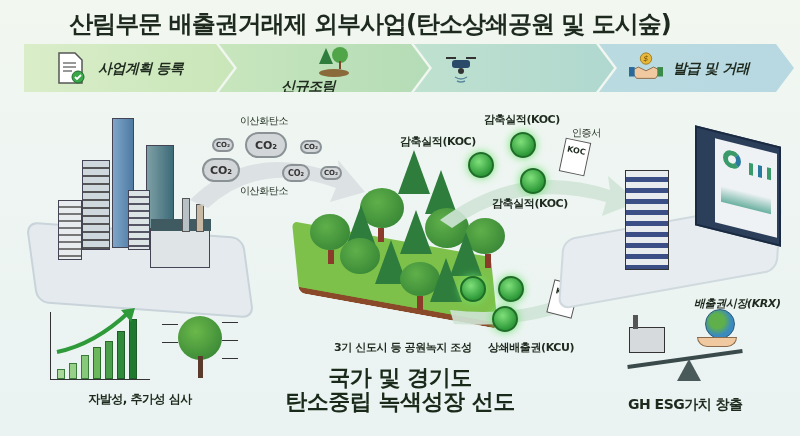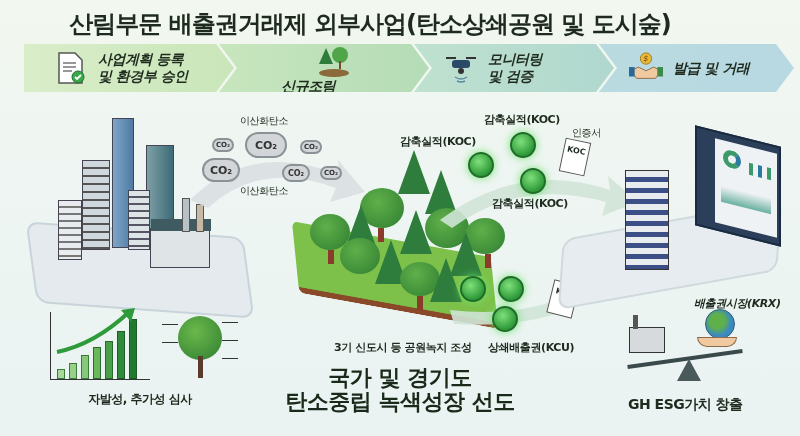--- a/index.html
+++ b/index.html
@@ -39,21 +39,20 @@
     <div class="ic">
       <svg width="30" height="34" viewBox="0 0 30 34">
           <path d="M3 2h16l7 7v23H3z" fill="#fff" stroke="#555" stroke-width="1.5"></path>
           <path d="M7 12h13M7 16h13M7 20h9" stroke="#777" stroke-width="1.5"></path>
           <circle cx="22" cy="26" r="6" fill="#3aa84a" stroke="#1f6e28"></circle>
           <path d="M19 26l2 2 4-4" stroke="#fff" stroke-width="1.8" fill="none"></path>
         </svg>
     </div>
     <div class="txt">
         <div>사업계획 등록</div>
-        <div>및 환경부 승인</div>
       </div>
   </div>
   <div class="step s2">
     <div class="ic">
       <svg width="34" height="34" viewBox="0 0 34 34">
           <path d="M9 4l7 16H2z" fill="#2e7d3c"></path>
           <circle cx="23" cy="11" r="8" fill="#4fa548"></circle>
           <rect x="22" y="17" width="2" height="8" fill="#7a4a2a"></rect>
           <ellipse cx="17" cy="29" rx="15" ry="4" fill="#8a6a3a"></ellipse>
         </svg>
@@ -66,24 +65,20 @@
   <div class="step s3">
     <div class="ic">
       <svg width="34" height="34" viewBox="0 0 34 34">
           <rect x="2" y="6" width="10" height="2" fill="#333"></rect>
           <rect x="22" y="6" width="10" height="2" fill="#333"></rect>
           <rect x="8" y="9" width="18" height="8" rx="3" fill="#2b4a6a"></rect>
           <circle cx="17" cy="20" r="3" fill="#333"></circle>
           <path d="M11 26q6 4 12 0M13 30q4 2 8 0" stroke="#5a8aa0" fill="none" stroke-width="1.5"></path>
         </svg>
     </div>
-    <div class="txt">
-        <div>모니터링</div>
-        <div>및 검증</div>
-      </div>
   </div>
   <div class="step s4">
     <div class="ic">
       <svg width="36" height="34" viewBox="0 0 36 34">
           <circle cx="18" cy="7" r="6" fill="#e8b83a" stroke="#a07a1a"></circle>
           <text x="18" y="10" font-size="8" text-anchor="middle" fill="#6a4a0a">$</text>
           <path d="M2 20l8-4 8 4 8-4 8 4-6 8H8z" fill="#f1c9a0" stroke="#8a6a4a"></path>
           <rect x="0" y="16" width="6" height="10" fill="#2a6a9a"></rect>
           <rect x="30" y="16" width="6" height="10" fill="#3a8a4a"></rect>
         </svg>

